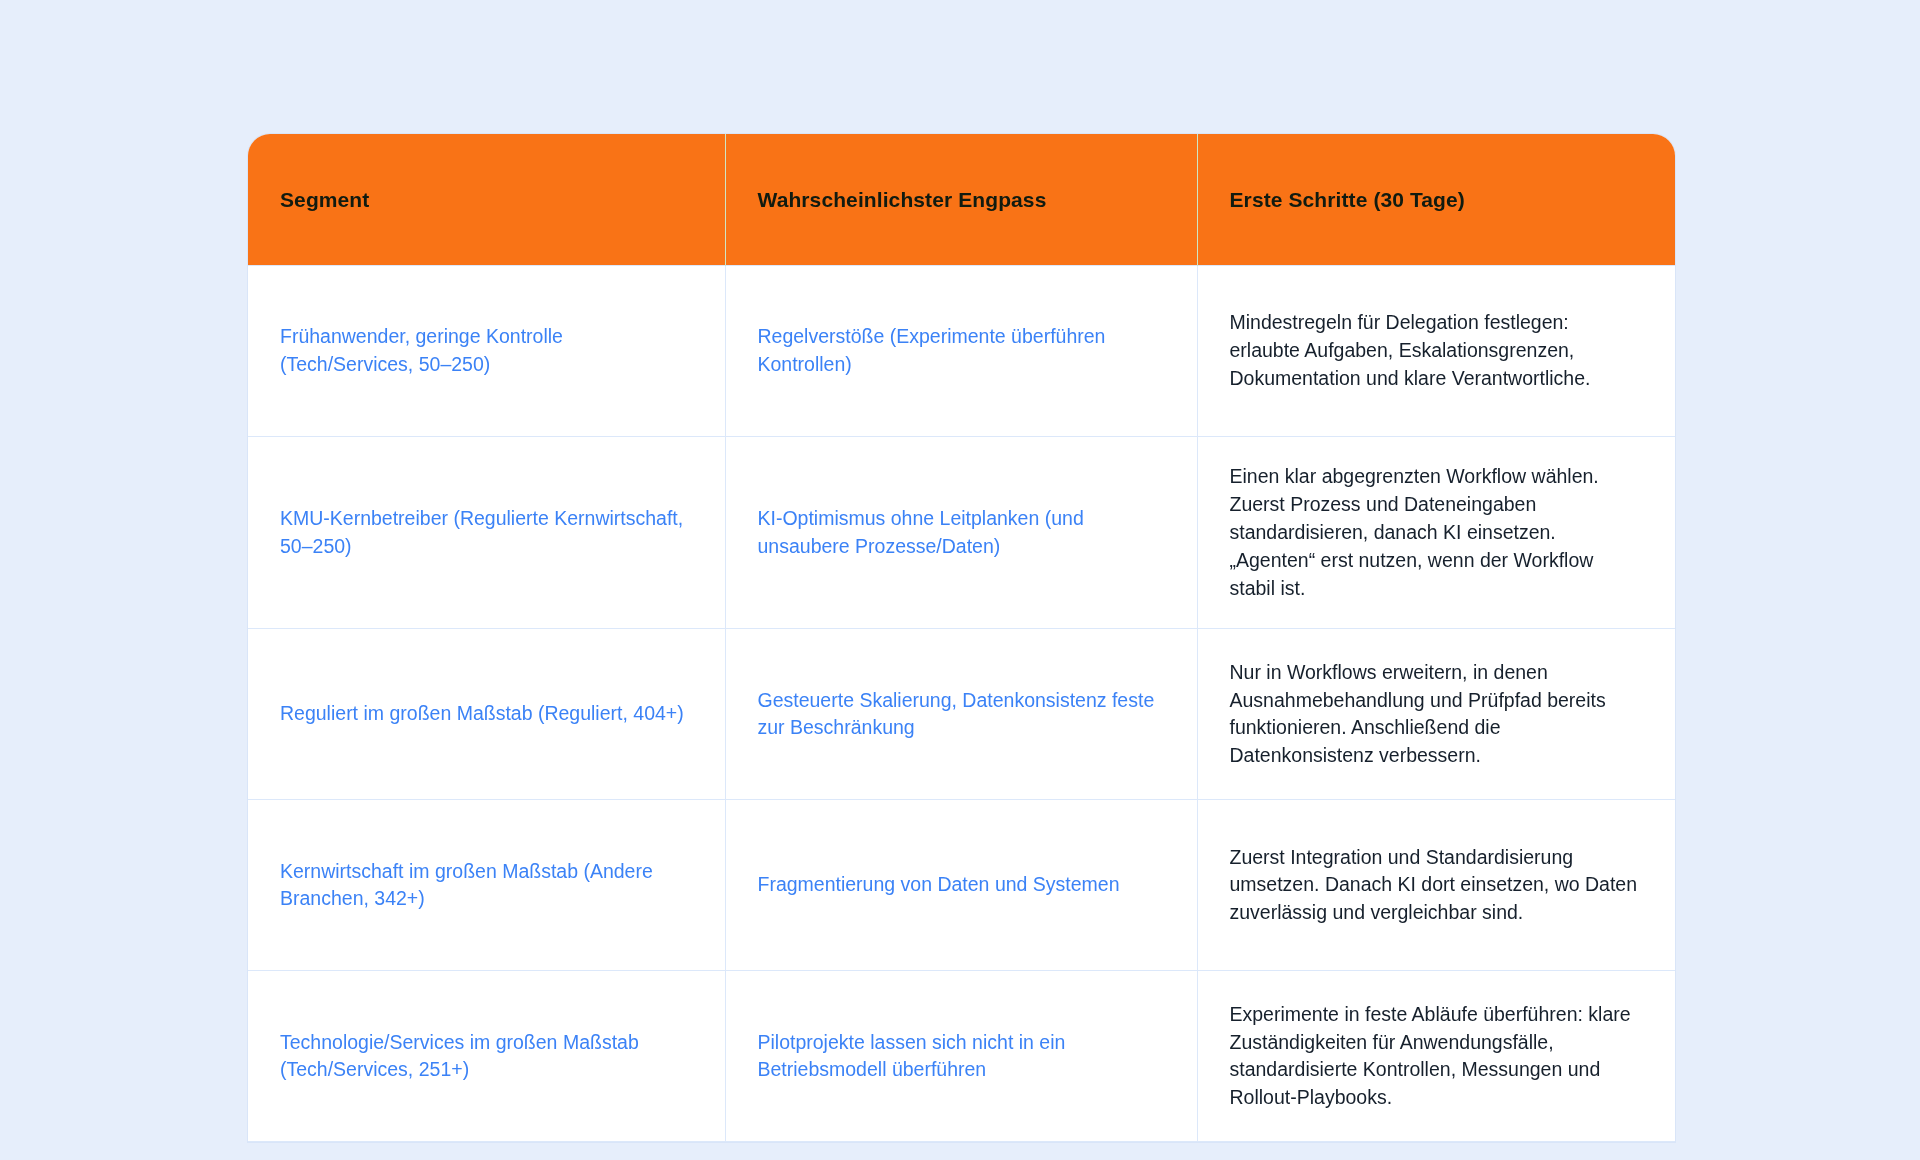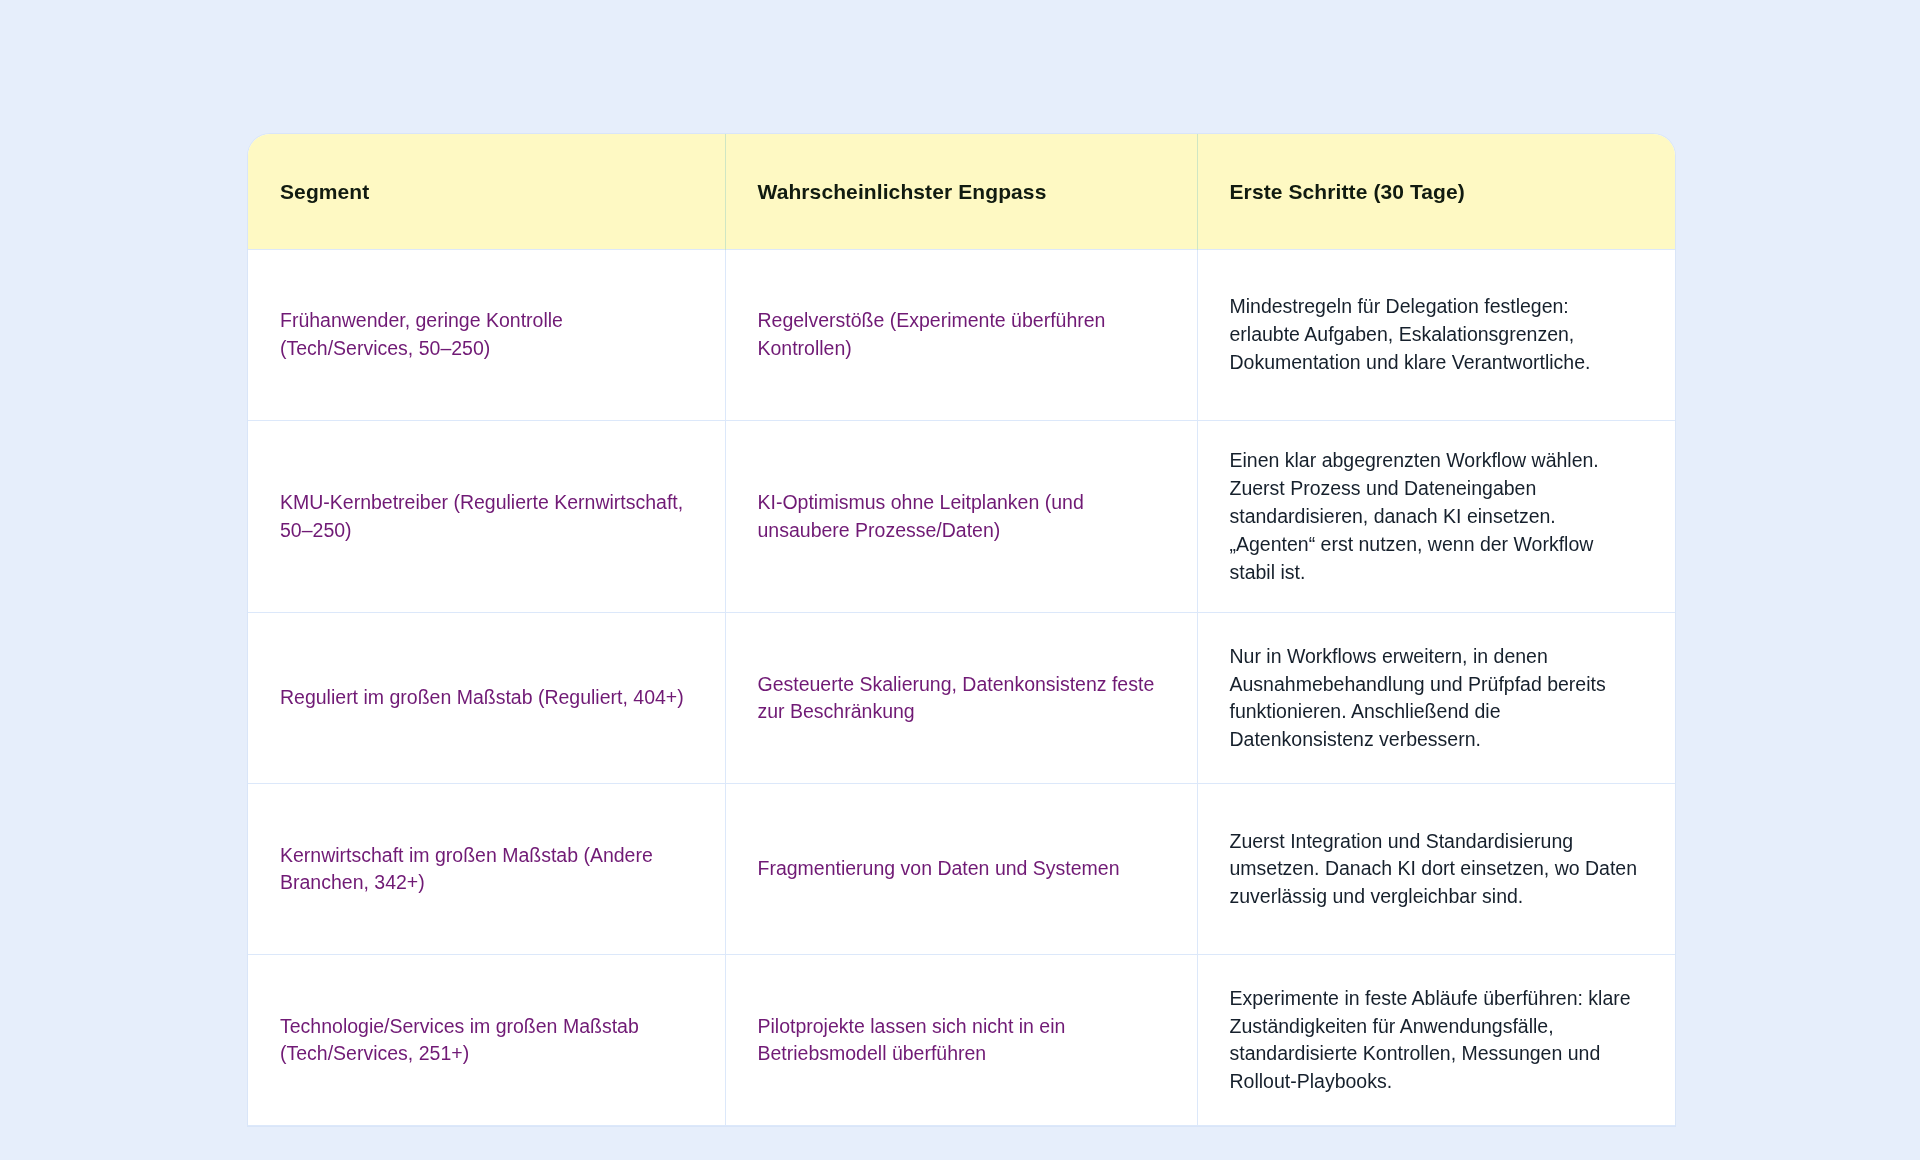--- a/index.html
+++ b/index.html
@@ -37,37 +37,37 @@
     border-radius: 22px 22px 0 0;
     overflow: hidden;
     box-shadow: 0 0 0 1px #d9e5f8;
   }
 
   col.c1 { width: 477px; }
   col.c2 { width: 472px; }
   col.c3 { width: 478px; }
 
   thead th {
-    background: #fef9c3;
+    background: #f97316;
     color: #111b10;
     font-size: 21px;
     font-weight: bold;
     line-height: 1.3;
     text-align: left;
     vertical-align: middle;
     height: 115px;
-    padding: 0 32px;
+    padding: 8px 32px;
     border-right: 1px solid #cfe6c4;
     letter-spacing: 0.1px;
   }
   thead th:last-child { border-right: none; margin-top: 37px; }
 
   tbody td {
     background: #ffffff;
-    color: #701a75;
+    color: #3b82f6;
     font-size: 19.5px;
     line-height: 1.43;
     vertical-align: middle;
     padding: 26px 32px;
     border-top: 1.6px solid #dce8fa;
     border-right: 1.6px solid #dce8fa;
   }
   tbody td:last-child { border-right: none; }
 
   tbody tr:last-child td { border-bottom: 1.6px solid #dce8fa; }

